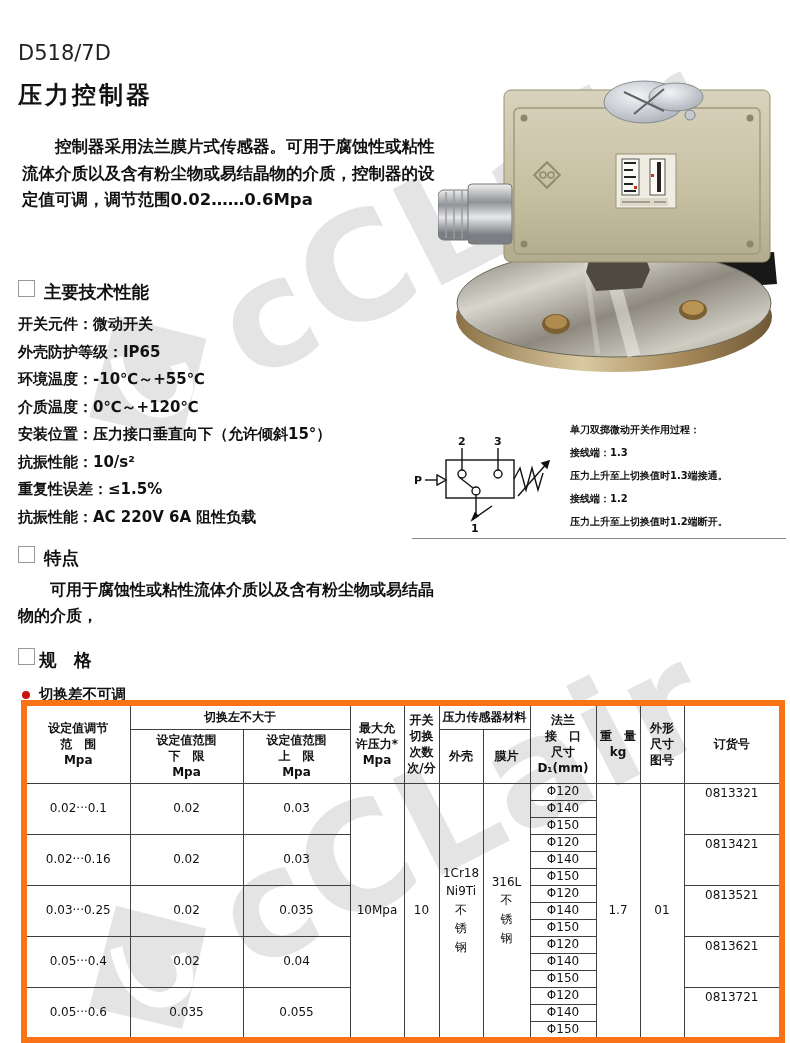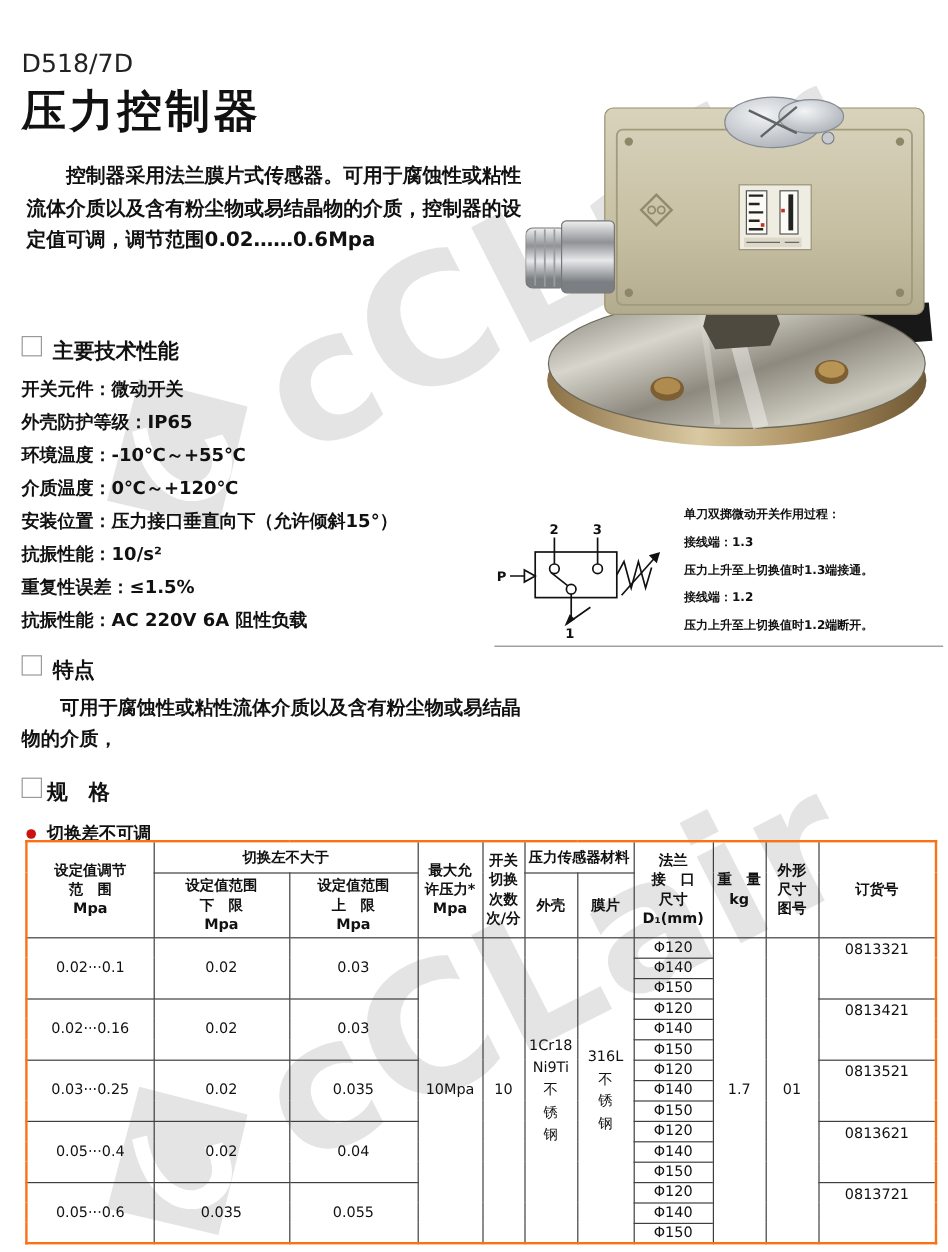--- a/index.html
+++ b/index.html
@@ -7,37 +7,37 @@
         font-family:"DejaVu Sans",sans-serif;color:#111;}
   .layer{position:absolute;z-index:1;}
 
   
   .wm{position:absolute;z-index:0;display:flex;align-items:center;gap:20px;
       transform:rotate(-27deg);transform-origin:center;opacity:.95;pointer-events:none;}
   .wm-text{font-size:148px;font-weight:bold;color:#e3e3e3;letter-spacing:2px;white-space:nowrap;}
 
   
   .model{font-size:21px;font-weight:500;color:#222;margin-top:27px;}
-  .title{font-size:37px;font-weight:bold;letter-spacing:3px;margin-top:3px;}
+  .title{font-size:24px;font-weight:bold;letter-spacing:3px;margin-top:14px;}
   .sec-head{display:flex;font-size:17.5px;font-weight:bold;}
   .checkbox{width:15px;height:15px;border:1.5px solid #999;margin-right:9px;flex:0 0 auto;background:transparent;}
 
   .intro{width:414px;font-size:16.5px;font-weight:bold;line-height:1.62;text-indent:2em;}
   .tech-list{list-style:none;margin:7px 0 0 0;padding:0;font-size:15px;font-weight:bold;line-height:27.5px;}
   .feat-text{margin-top:7px;width:424px;font-size:16px;font-weight:bold;line-height:1.6;text-indent:2em;}
   .note{display:flex;align-items:center;font-size:14.5px;font-weight:bold;}
   .bullet{width:8px;height:8px;border-radius:50%;background:#cc1111;margin-right:9px;flex:0 0 auto;}
 
   .switch-block{display:flex;align-items:flex-start;}
   .switch-text{margin-left:8px;font-size:10px;font-weight:bold;line-height:23px;}
   .divider{position:absolute;height:1px;background:#8a8a8a;z-index:1;}
 
   
   .spec-table{border-collapse:collapse;table-layout:fixed;width:758px;background:transparent;
-              border:2px solid #f97316;}
+              border:6px solid #f97316;}
   .spec-table td{border:1px solid #3f3f3f;text-align:center;vertical-align:middle;padding:0;
                  font-size:12px;line-height:15px;}
   .spec-table td.hd{font-weight:bold;font-size:12px;white-space:pre-line;line-height:1.35;}
   .spec-table td.pre{white-space:pre-line;line-height:1.55;}
   .spec-table td.order-cell{vertical-align:top;padding-top:2px;}
   .spec-table tr.body-row{height:17px;}
 </style>
 </head>
 <body>
 

